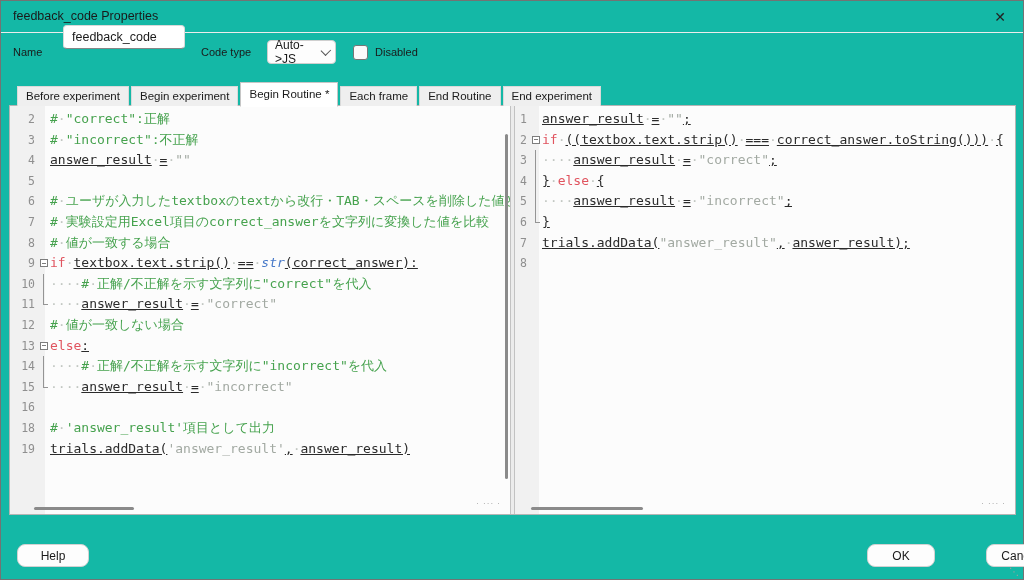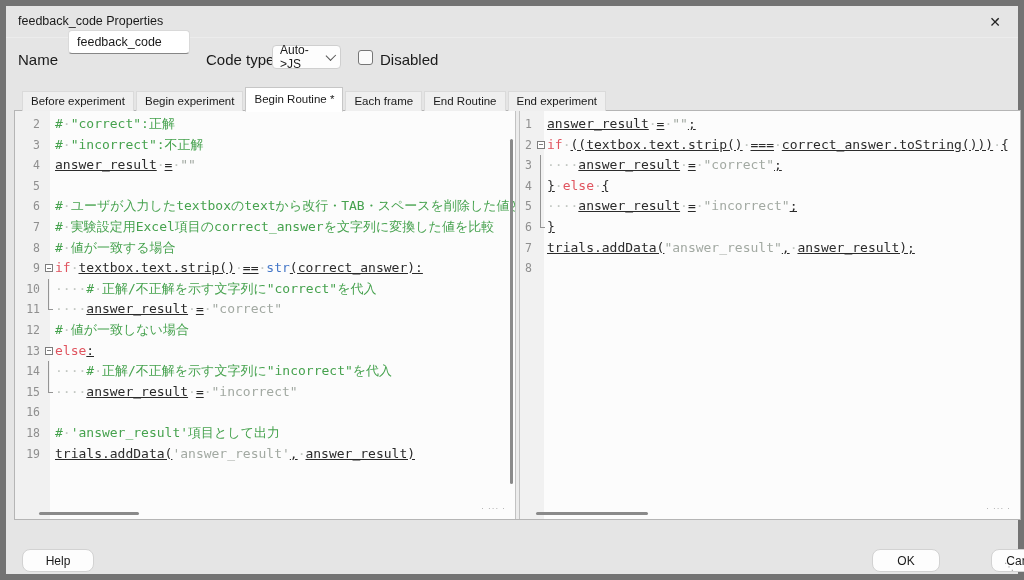--- a/index.html
+++ b/index.html
@@ -1,27 +1,27 @@
 <!DOCTYPE html>
 <html style="--comment: #46a24e; --keyword: #e0545f; --builtin: #4678c8; --string: #a2a9a2; --code: #2b2b2b; --wsdot: #c2c7c2;"><head>
 <meta charset="utf-8">
 <style>
   html,body{margin:0;padding:0;}
   body{width:1024px;height:580px;position:relative;overflow:hidden;
        font-family:"Liberation Sans",sans-serif;color:#1a1a1a;}
-  .window{position:absolute;inset:0;background:#e5e5e5;border:6px solid #737373;box-sizing:border-box;}
+  .window{position:absolute;inset:0;background:#14b8a6;border:1px solid #737373;box-sizing:border-box;}
 
   
   .titlebar{position:absolute;left:0;top:0;right:0;height:31px;border-bottom:1px solid #ececec;}
   .title{position:absolute;left:12px;top:8px;font-size:12.5px;}
   .close-btn{position:absolute;right:12px;top:6px;width:22px;height:20px;display:flex;align-items:center;
              justify-content:center;font-size:14px;color:#222;cursor:default;}
 
   
-  .lbl{position:absolute;font-size:15px;}
+  .lbl{position:absolute;font-size:11px;}
   .name-input{position:absolute;left:62px;top:24px;width:104px;height:22px;background:#fff;
               border:1px solid #d9d9d9;border-bottom:1.6px solid #868686;border-radius:4px;
               font-family:"Liberation Sans",sans-serif;font-size:12.5px;padding:0 8px;box-sizing:content-box;color:#1a1a1a;}
   .select{position:absolute;left:266px;top:39px;width:69px;height:24px;background:#fdfdfd;
           border:1px solid #cfcfcf;border-radius:4px;box-sizing:border-box;display:flex;align-items:center;
           padding:0 7px;font-size:12px;justify-content:space-between;}
   .chev{width:7px;height:7px;border-right:1.4px solid #555;border-bottom:1.4px solid #555;
         transform:rotate(45deg) translateY(-2px);margin-left:6px;}
   .checkbox{position:absolute;left:352px;top:44px;width:15px;height:15px;background:#fbfbfb;
             border:1px solid #767676;border-radius:3px;box-sizing:border-box;}
@@ -53,21 +53,21 @@
   .fold{width:11px;flex:none;position:relative;}
   .fold.start::before{content:"";position:absolute;left:1px;top:6px;width:8px;height:8px;
                       border:1px solid #7d7d7d;background:#fff;box-sizing:border-box;}
   .fold.start::after{content:"";position:absolute;left:3px;top:9.5px;width:4px;height:1px;background:#7d7d7d;}
   .fold.mid::before{content:"";position:absolute;left:4px;top:0;bottom:0;width:1px;background:#949494;}
   .fold.end::before{content:"";position:absolute;left:4px;top:0;height:11px;width:5px;
                     border-left:1px solid #949494;border-bottom:1px solid #949494;box-sizing:border-box;}
   .code{white-space:pre;overflow:hidden;font-size:13px;color:var(--code,#2b2b2b);}
   .tk-c{color:var(--comment,#46a24e);}
   .tk-k{color:var(--keyword,#e0545f);}
-  .tk-b{color:var(--builtin,#4678c8);}
+  .tk-b{color:var(--builtin,#4678c8);font-style:italic;}
   .tk-s{color:var(--string,#a2a9a2);}
   .tk-d{color:var(--code,#2b2b2b);text-decoration:underline;}
   .ws{color:var(--wsdot,#c2c7c2);}
 
   
   .hthumb{position:absolute;bottom:4px;height:3px;background:#8a8a8a;border-radius:2px;}
   .pane-left .hthumb{left:24px;width:100px;}
   .pane-right .hthumb{left:16px;width:112px;}
   .vthumb{position:absolute;right:2px;top:28px;height:345px;width:3px;background:#8a8a8a;border-radius:2px;}
   .sb-dots{position:absolute;right:9px;bottom:6px;color:#a5a5a5;font-size:8px;letter-spacing:1px;}

